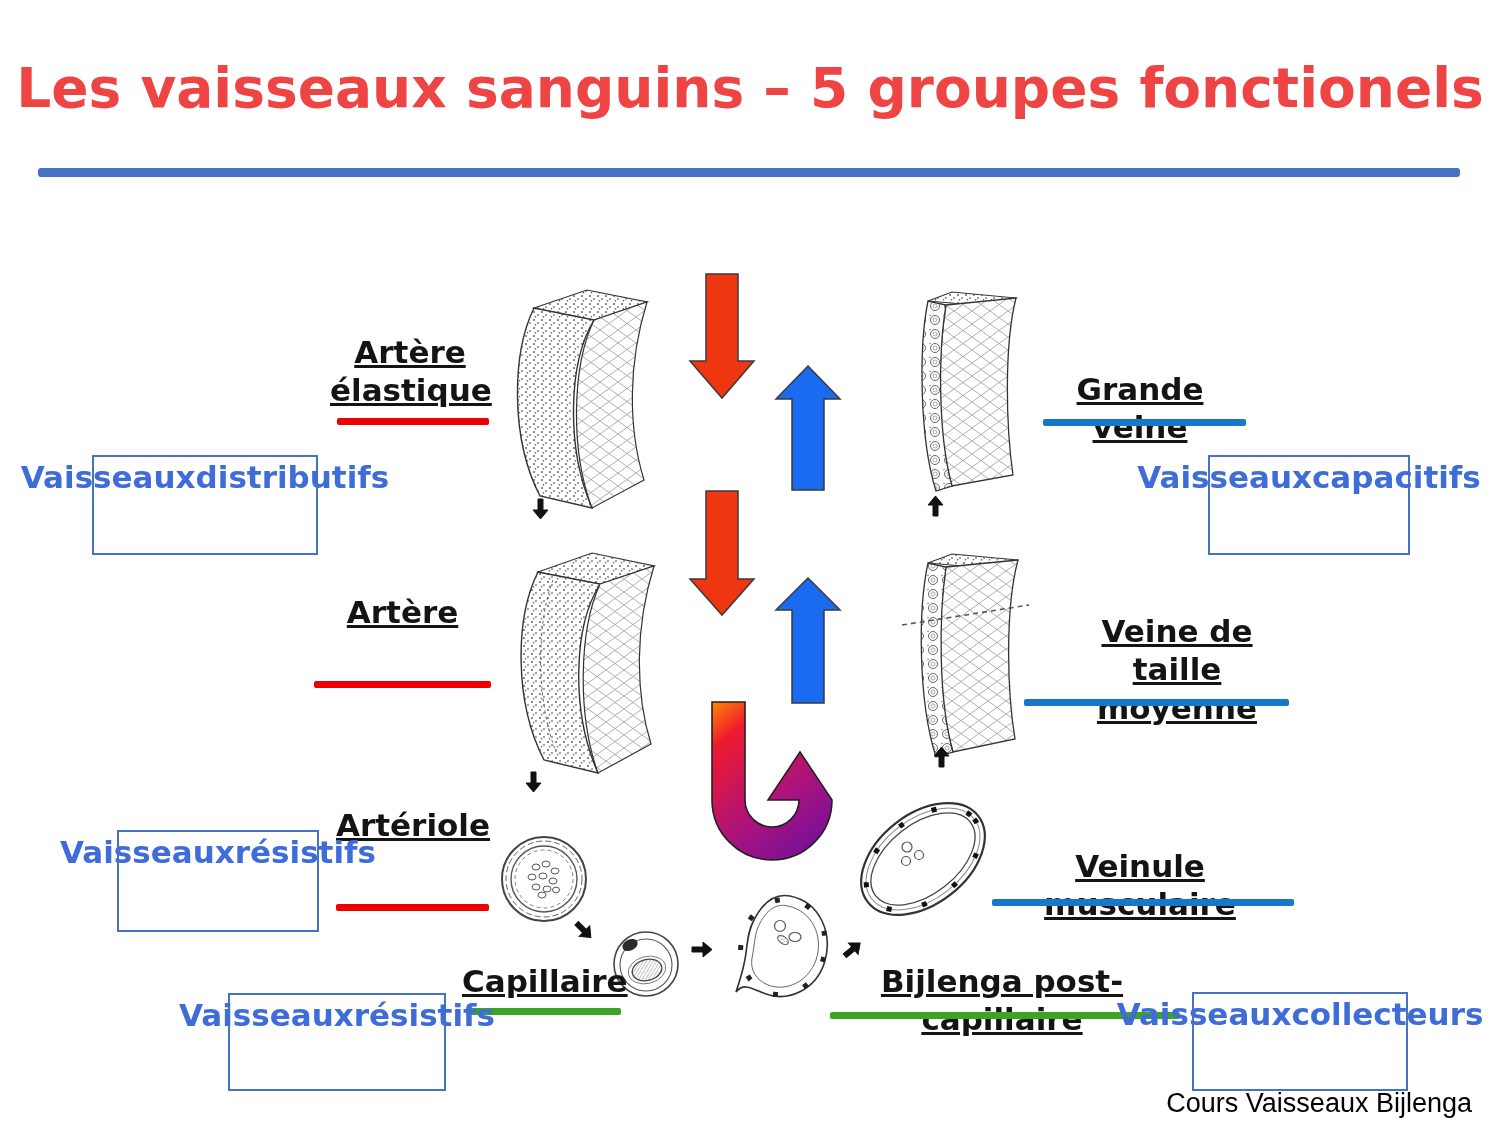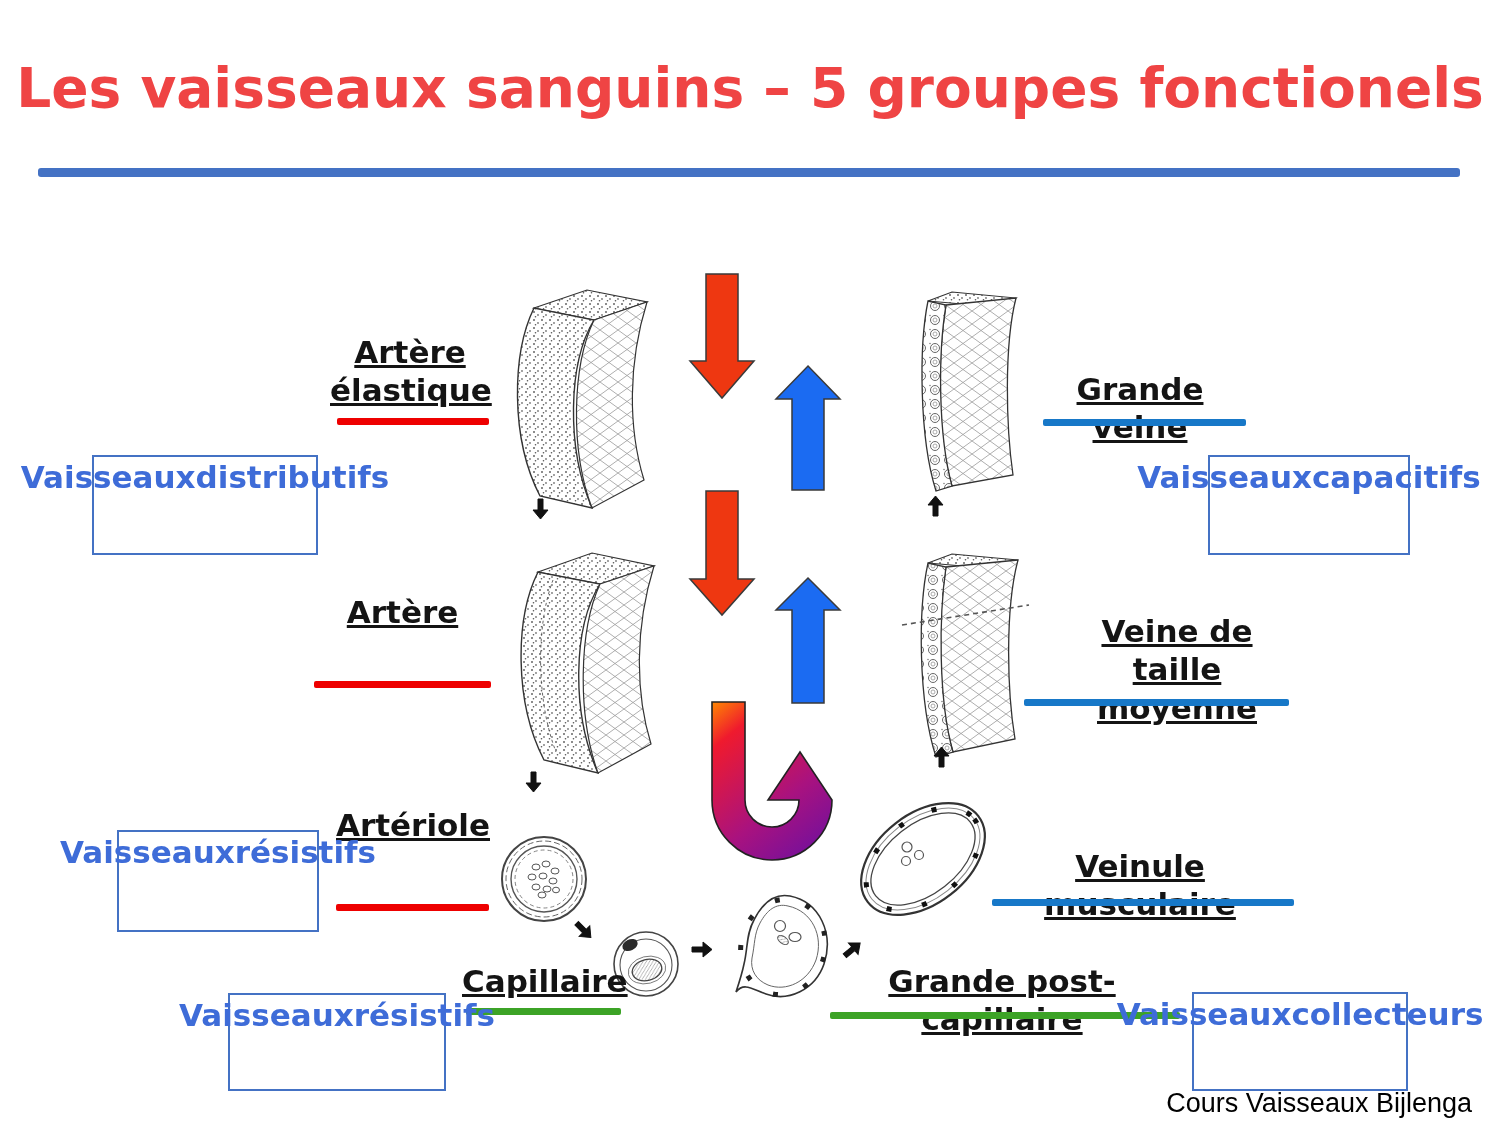--- a/index.html
+++ b/index.html
@@ -185,21 +185,21 @@
     <span>taille moyenne</span>
   </div>
   <div class="ul blue" style="left:1024px;top:699px;width:265px"></div>
 
   <div class="lbl" style="left:990px;top:847px;width:300px">
     <span>Veinule musculaire</span>
   </div>
   <div class="ul blue" style="left:992px;top:899px;width:302px"></div>
 
   <div class="lbl" style="left:822px;top:962px;width:360px">
-    <span>Grande post-capillaire</span>
+    <span>Bijlenga post-capillaire</span>
   </div>
   <div class="ul green" style="left:830px;top:1012px;width:350px"></div>
 
   <div class="gbox" style="left:92px;top:455px;width:222px;height:96px">
     <span>Vaisseaux</span>
     <span>distributifs</span>
   </div>
   <div class="gbox" style="left:1208px;top:455px;width:198px;height:96px">
     <span>Vaisseaux</span>
     <span>capacitifs</span>

